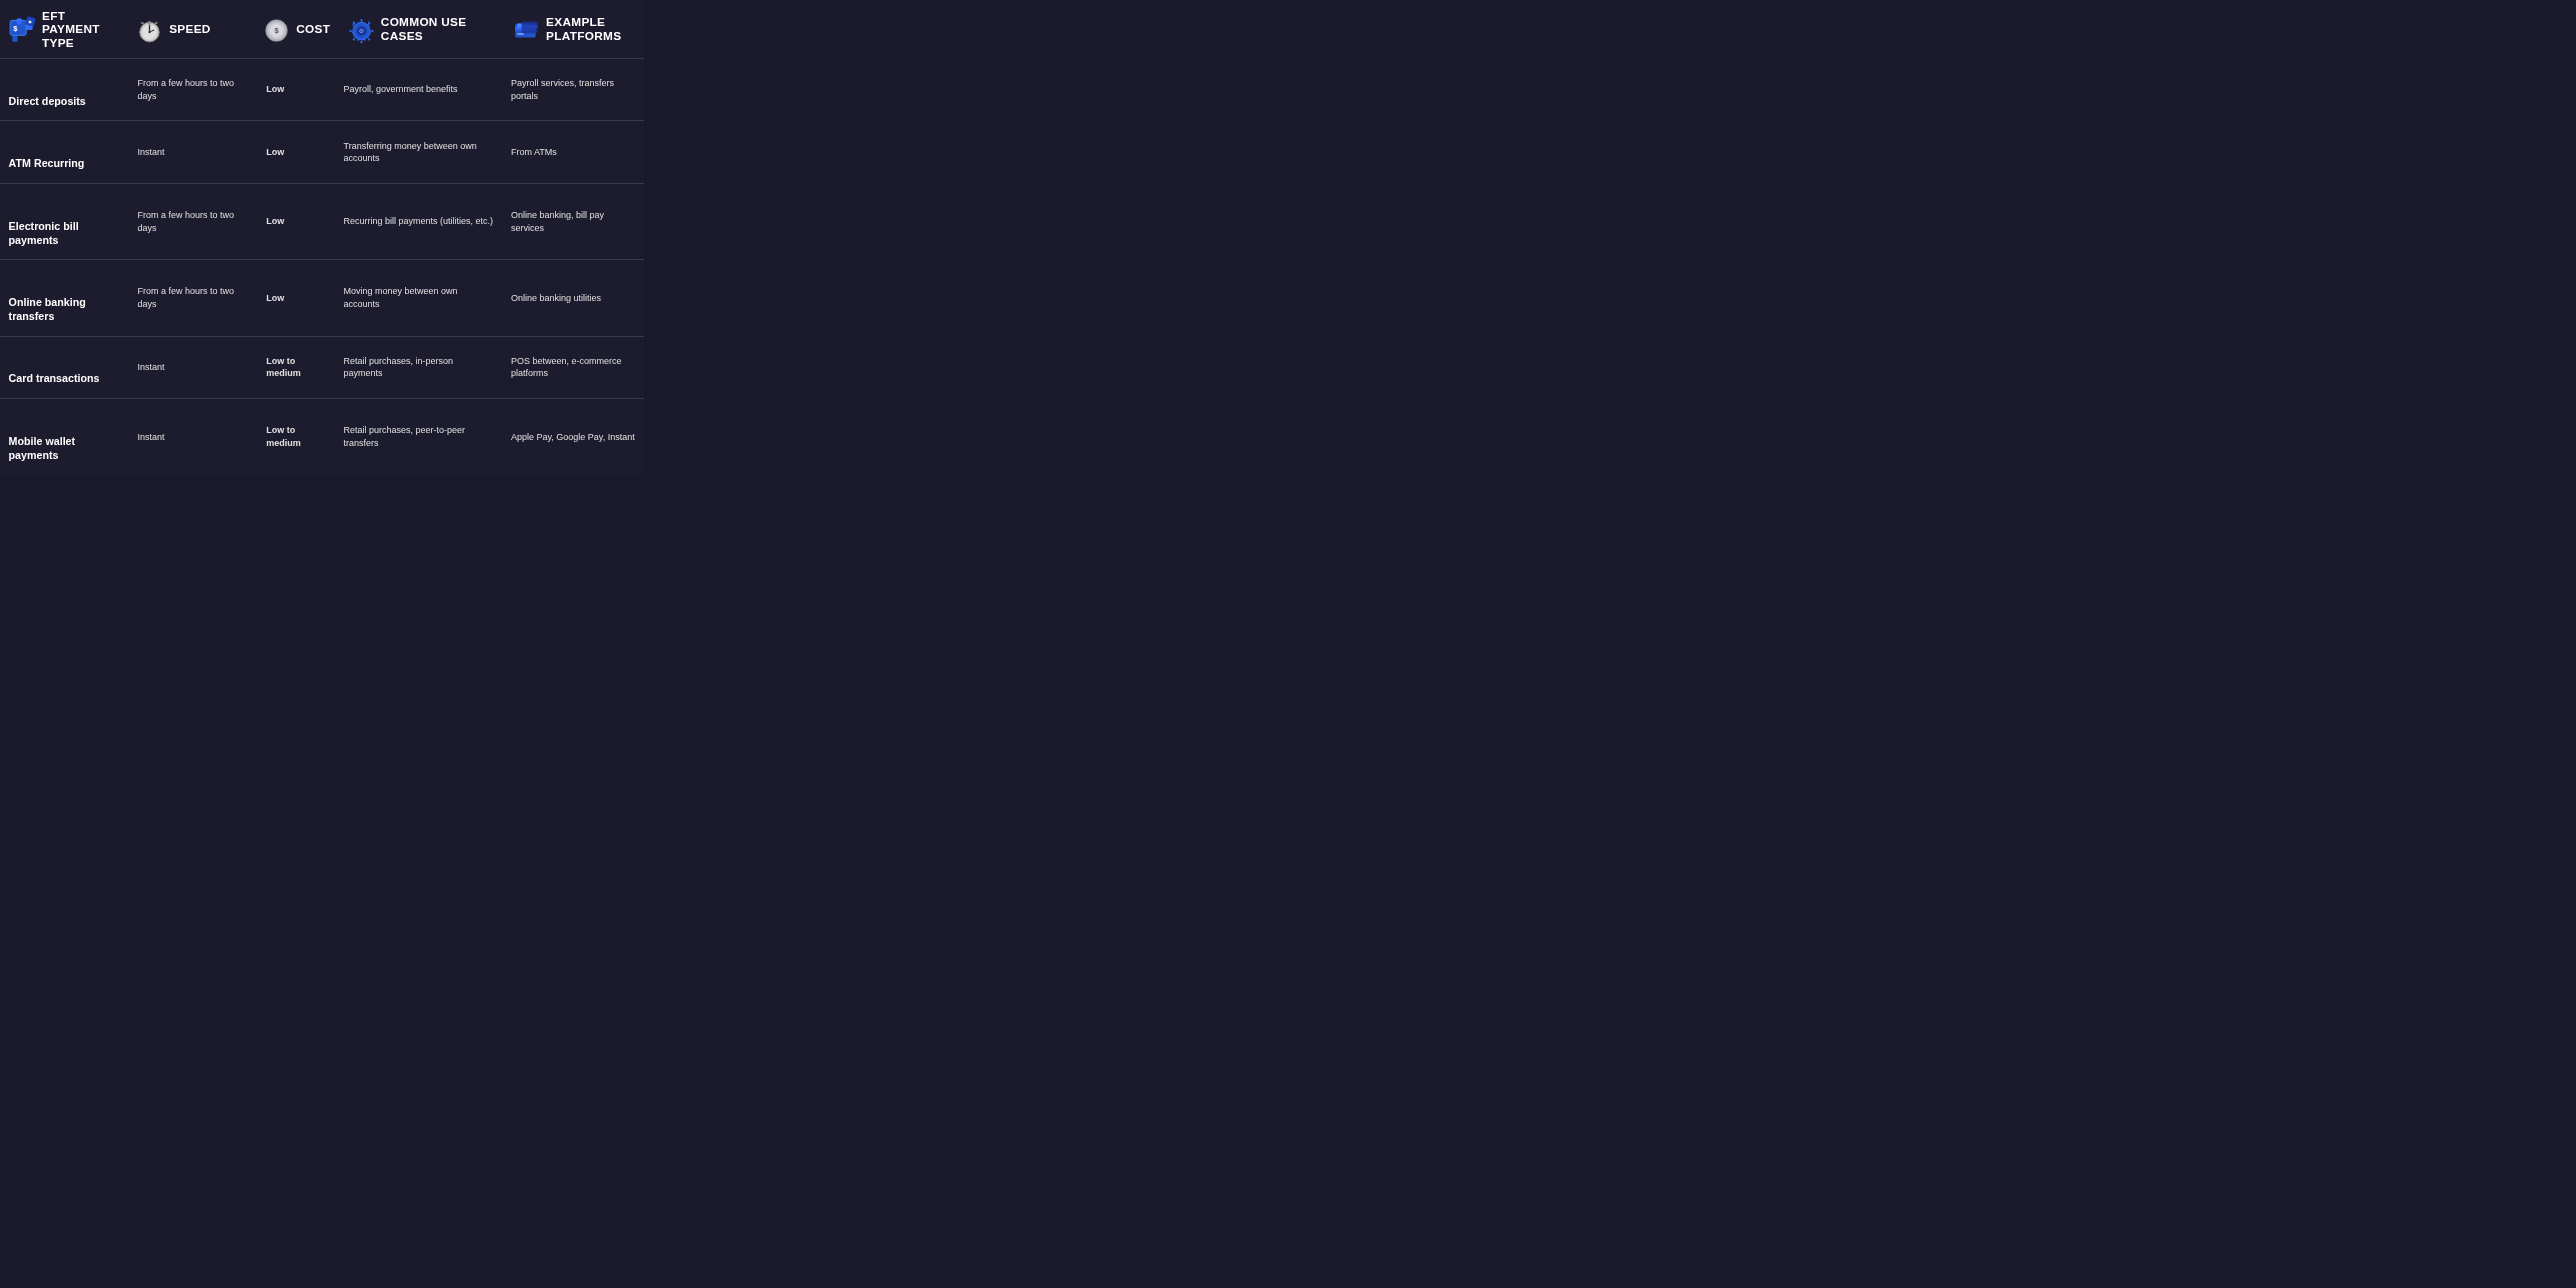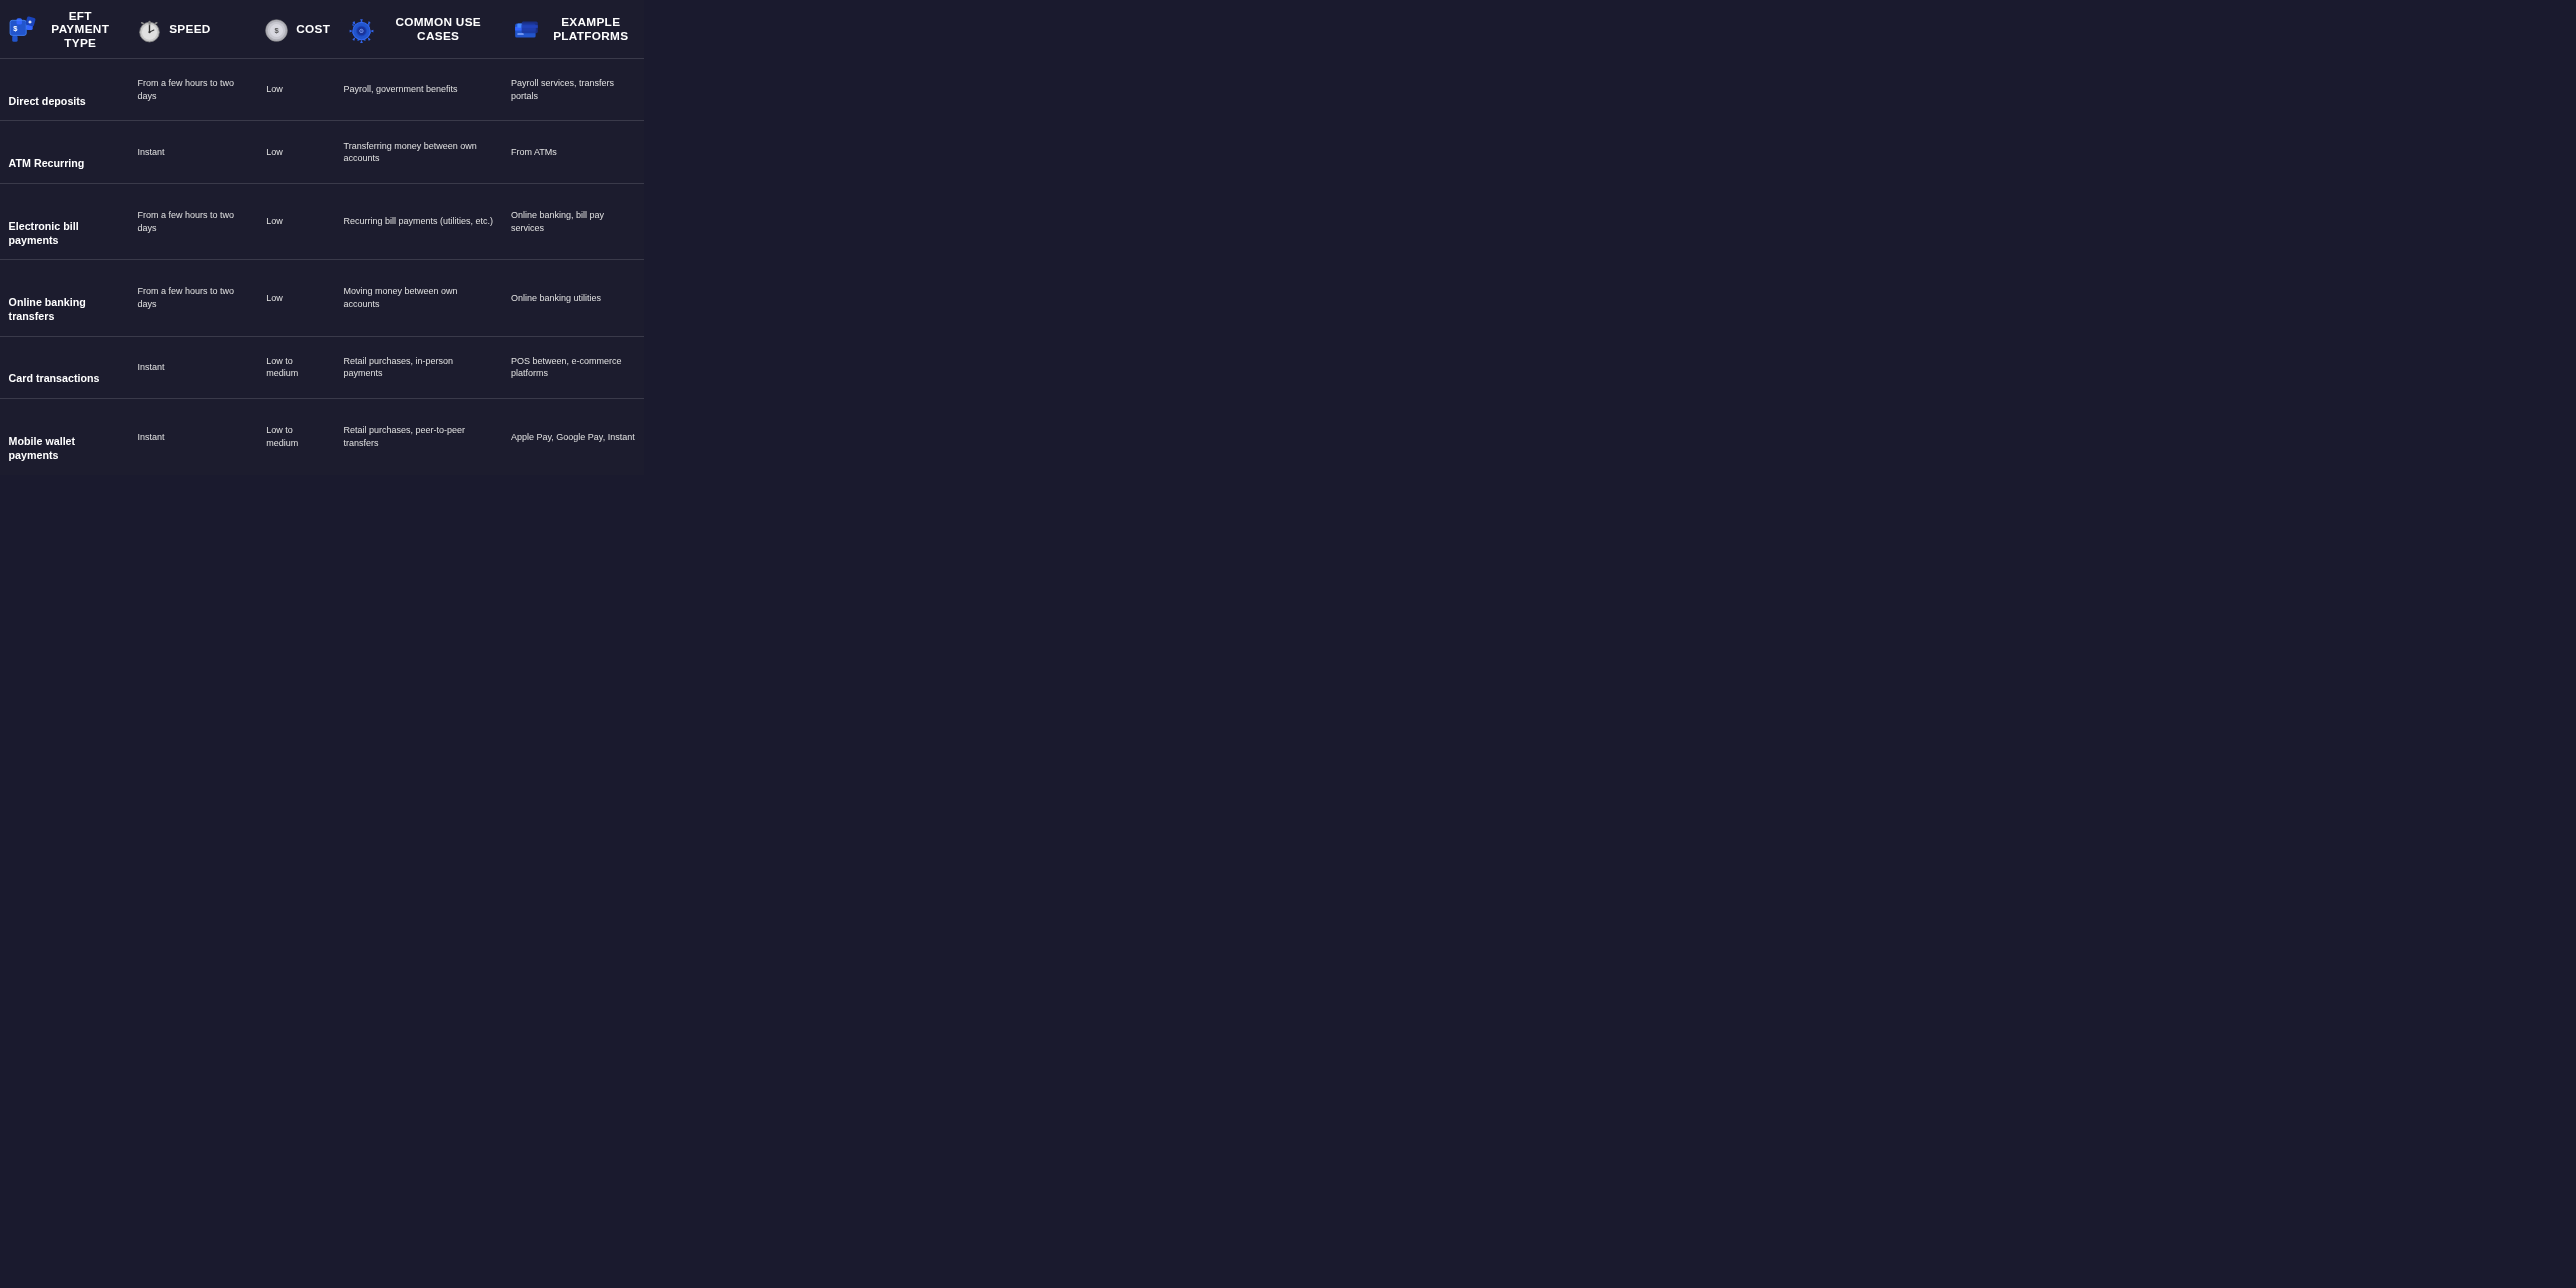--- a/index.html
+++ b/index.html
@@ -44,21 +44,20 @@
       font-size: 19.3px;
     }
 
     .header-text {
       font-size: 11.8px;
       font-weight: 900;
       color: #ffffff;
       line-height: 1.15;
       text-transform: uppercase;
       letter-spacing: 0.3px;
-      text-align: center;
     }
 
     
     .data-row {
       display: grid;
       grid-template-columns: 1fr 1fr 0.6fr 1.3fr 1.1fr;
       border-bottom: 0.5px solid #3a3a4a;
       align-items: center;
       padding: 11.8px 0;
     }
@@ -76,21 +75,21 @@
 
     .cell-name {
       font-size: 10.7px;
       font-weight: 900;
       color: #ffffff;
       line-height: 1.3;
       margin-top: 24px;
     }
 
     .cell-cost {
-      font-weight: 400;
+      font-weight: 700;
       color: #e0e0e0;
     }
   </style>
 </head>
 <body>
 
 <div class="table-container">
 
   <div class="header-row">
 

